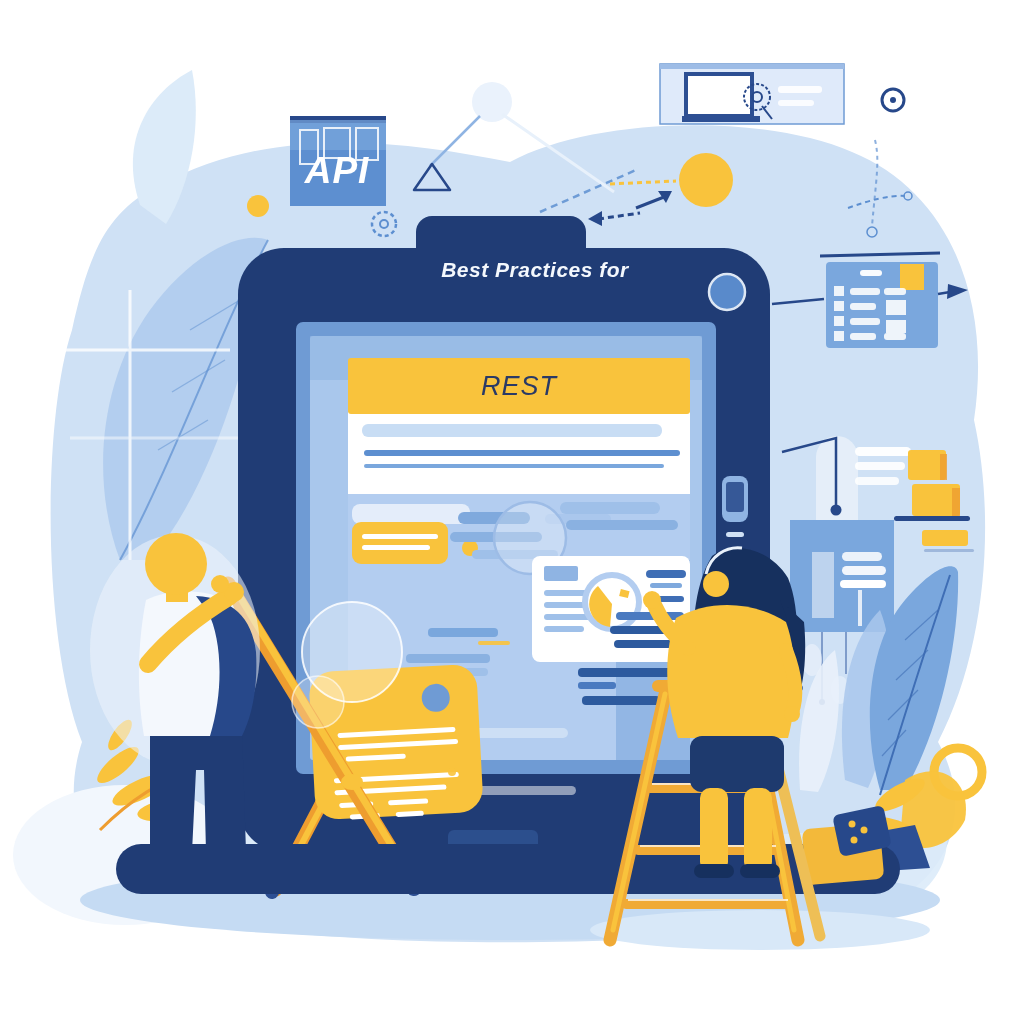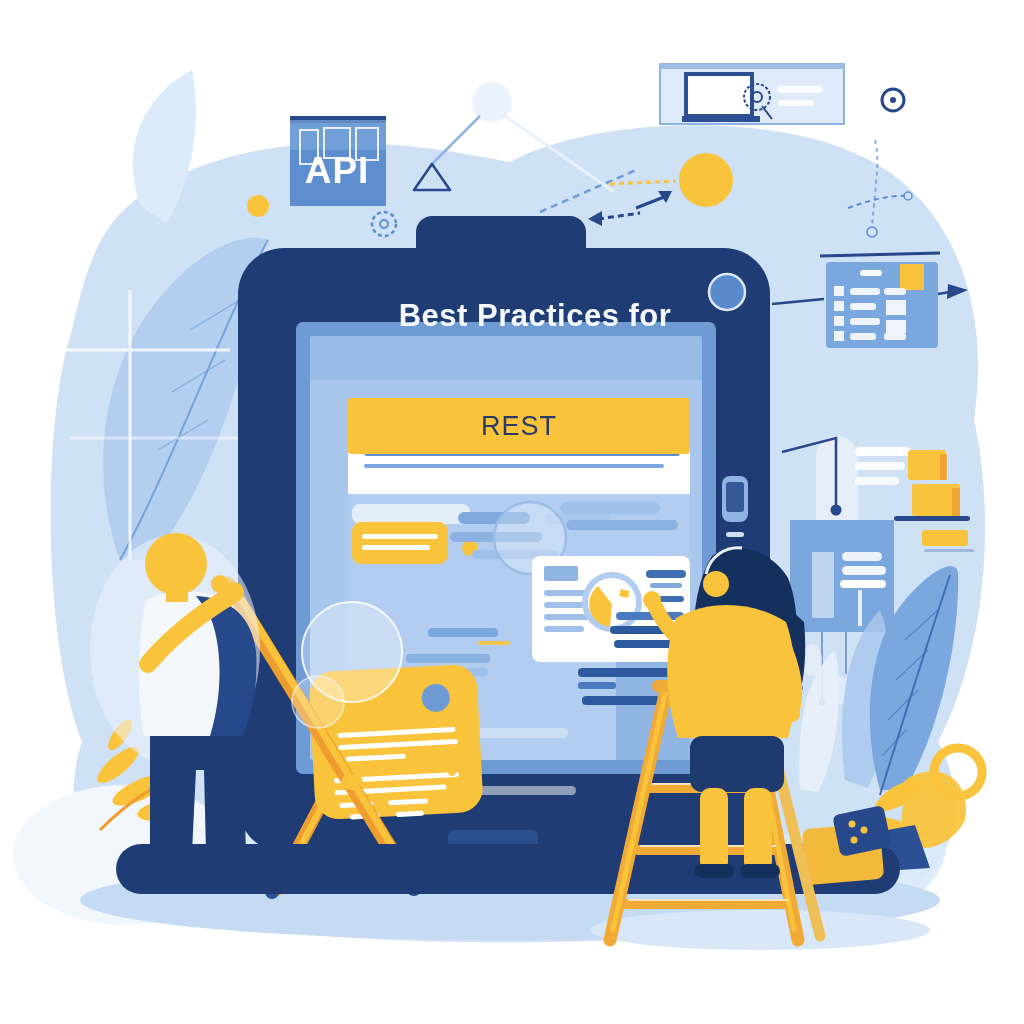--- a/index.html
+++ b/index.html
@@ -3,38 +3,38 @@
 <meta charset="utf-8">
 <style>
   :root{
     --navy:#203c75; --navy-dark:#16305e; --navy-mid:#27488a;
     --blue:#5d8fd0; --blue-mid:#7aa7dd; --blue-light:#a9c7ec;
     --blue-pale:#cfe1f5; --blue-soft:#dcebf9;
     --yellow:#f9c33c; --orange:#ee9d2f; --banner-text:#1b2f62;
   }
   html,body{margin:0;padding:0;background:#fff;}
   .scene{position:relative;width:1024px;height:1024px;overflow:hidden;background:#fff;
-         font-family:"Liberation Sans", sans-serif;}
+         font-family:"Liberation Sans", sans-serif;font-style:italic;}
   .scene svg{position:absolute;left:0;top:0;}
   
   .f-navy{fill:var(--navy)} .f-navyd{fill:var(--navy-dark)} .f-navym{fill:var(--navy-mid)}
   .f-blue{fill:var(--blue)} .f-bluem{fill:var(--blue-mid)} .f-bluel{fill:var(--blue-light)}
   .f-pale{fill:var(--blue-pale)} .f-soft{fill:var(--blue-soft)}
   .f-yellow{fill:var(--yellow)} .f-orange{fill:var(--orange)}
   .st-navy{stroke:var(--navy-mid);fill:none} .st-blue{stroke:var(--blue);fill:none}
   .st-yellow{stroke:var(--yellow);fill:none} .st-orange{stroke:var(--orange);fill:none}
   .st-white{stroke:#fff;fill:none}
   
   .api-text{position:absolute;left:286px;top:150px;width:102px;text-align:center;
             color:#fff;font-size:37px;font-weight:bold;letter-spacing:1px;}
   .tablet-heading{position:absolute;left:330px;top:258px;width:410px;text-align:center;
-            color:#f4f8fd;font-size:31px;font-weight:600;letter-spacing:.5px;margin-top:40px;}
+            color:#f4f8fd;font-size:21px;font-weight:600;letter-spacing:.5px;}
   .banner{position:absolute;left:348px;top:358px;width:342px;height:56px;
           background:var(--yellow);border-radius:3px;display:flex;align-items:center;
-          justify-content:center;margin-top:40px;}
+          justify-content:center;}
   .banner .rest{font-size:27px;font-weight:400;color:#2a3a66;letter-spacing:1px;}
   .banner .title{font-size:29px;font-weight:800;color:var(--banner-text);}
 </style>
 </head>
 <body>
 
 <div class="scene">
 <svg width="1024" height="1024" viewBox="0 0 1024 1024">
 
   <g>

